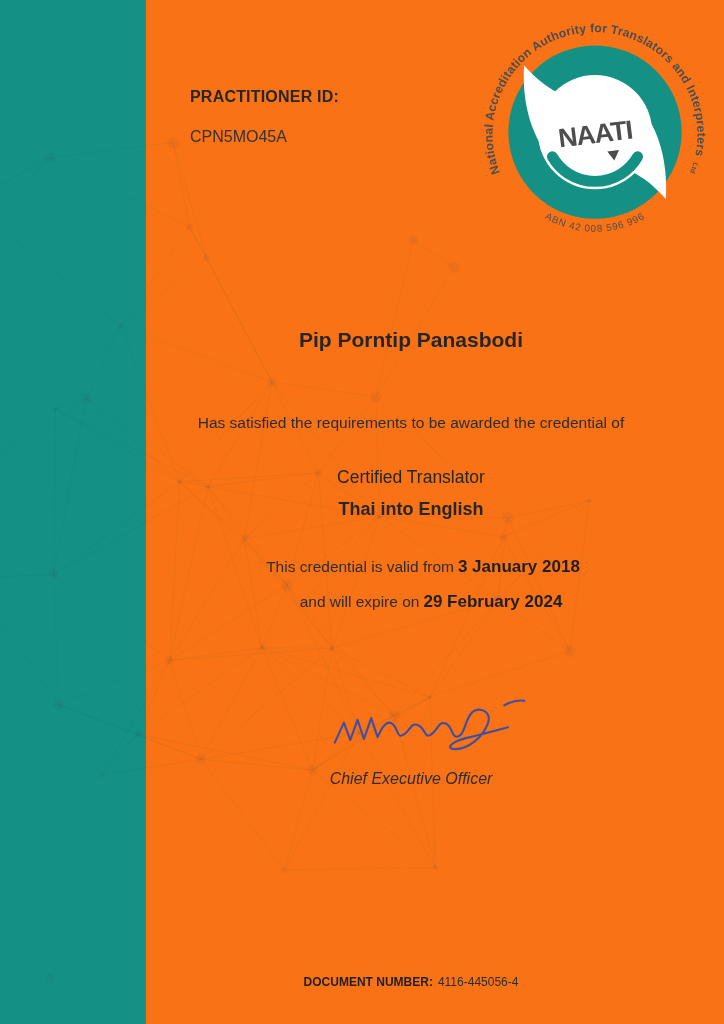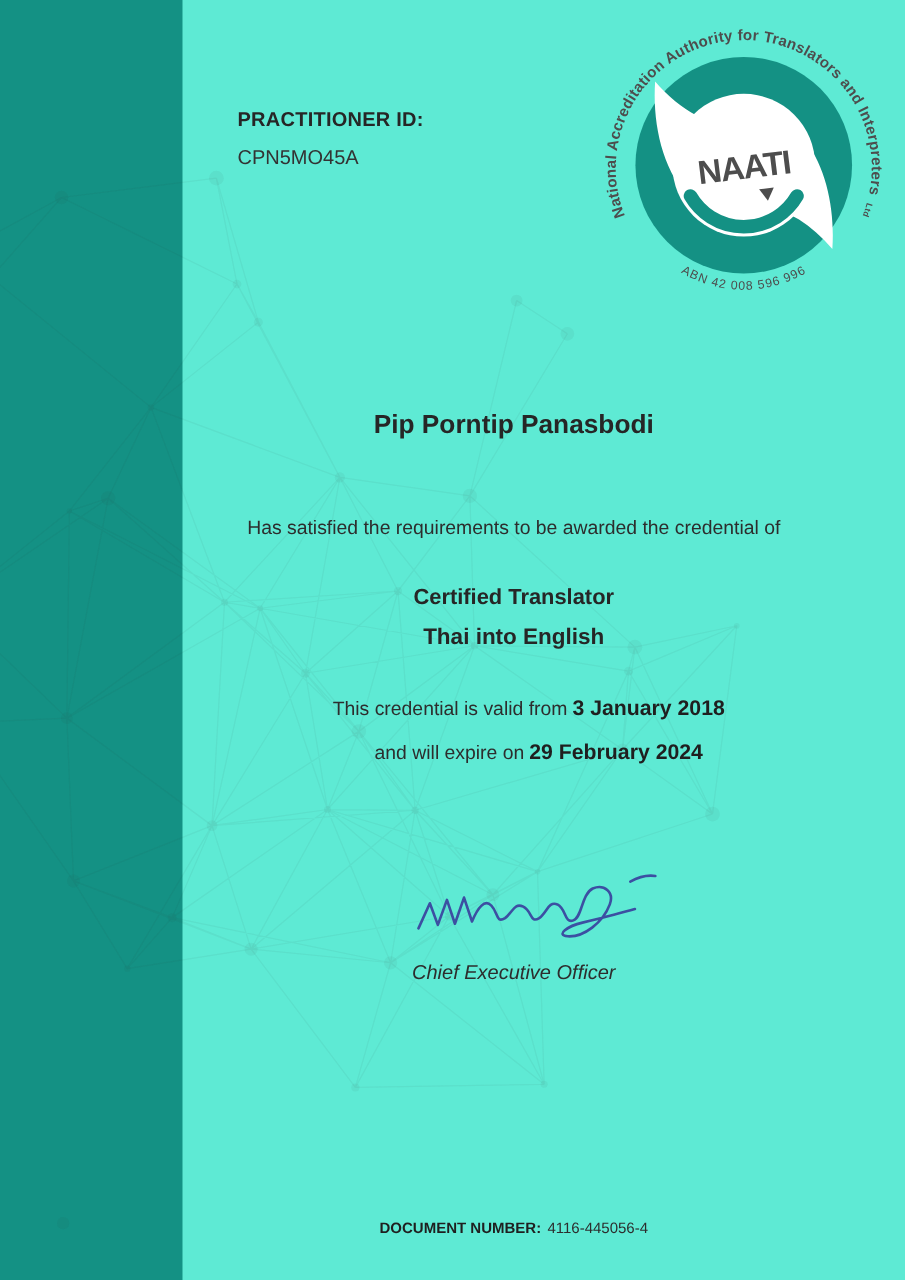--- a/index.html
+++ b/index.html
@@ -1,33 +1,33 @@
 <!DOCTYPE html>
 <html><head>
 <meta charset="utf-8">
 <style>
   * { margin: 0; padding: 0; box-sizing: border-box; }
   html, body { width: 724px; height: 1024px; background: #ffffff; overflow: hidden; }
   body { font-family: "Liberation Sans", sans-serif; color: #2d2d2d; }
-  .page { position: relative; width: 724px; height: 1024px; background: #5eead4; overflow: hidden; }
+  .page { position: relative; width: 724px; height: 1024px; background: #f97316; overflow: hidden; }
 
   .teal-bar { position: absolute; left: 0; top: 0; width: 146px; height: 1024px; background: #149184; }
 
   .net-svg { position: absolute; left: 0; top: 0; width: 724px; height: 1024px; pointer-events: none; }
 
   .practitioner-block { position: absolute; left: 190px; top: 88px; text-align: left; }
   .practitioner-label { font-size: 16px; font-weight: bold; color: #262626; letter-spacing: 0.2px; }
-  .practitioner-value { margin-top: 12px; font-size: 16px; color: #333333; }
+  .practitioner-value { margin-top: 22px; font-size: 16px; color: #333333; }
 
   .logo-wrap { position: absolute; left: 452px; top: 14px; width: 286px; height: 256px; }
 
   .content-col { position: absolute; left: 146px; top: 16px; width: 530px; height: 1024px; text-align: center; }
   .recipient-name { position: absolute; top: 312px; width: 100%; font-size: 21px; font-weight: bold; color: #262626; }
   .statement { position: absolute; top: 398px; width: 100%; font-size: 15.5px; color: #2d2d2d; }
-  .credential-title { position: absolute; top: 451px; width: 100%; font-size: 17.5px; font-weight: bold; color: #262626; }
+  .credential-title { position: absolute; top: 451px; width: 100%; font-size: 17.5px; font-weight: normal; color: #262626; }
   .credential-language { position: absolute; top: 483px; width: 100%; font-size: 18px; font-weight: bold; color: #262626; }
   .valid-line { position: absolute; top: 541px; width: 100%; font-size: 15.5px; color: #2d2d2d; padding-left: 24px; }
   .expire-line { position: absolute; top: 576px; width: 100%; font-size: 15.5px; color: #2d2d2d; margin-left: 20px; }
   .valid-line strong, .expire-line strong { font-size: 17px; color: #1f1f1f; margin-left: 4px; }
   .signature-wrap { position: absolute; top: 672px; left: 50%; margin-left: -96px; width: 240px; height: 82px; }
   .signatory-title { position: absolute; top: 754px; width: 100%; font-size: 16px; font-style: italic; color: #2d2d2d; }
   .doc-number { position: absolute; top: 959px; width: 100%; font-size: 12px; color: #2d2d2d; }
   .doc-number .label { font-weight: bold; color: #1f1f1f; margin-right: 5px; }
 </style>
 </head>

